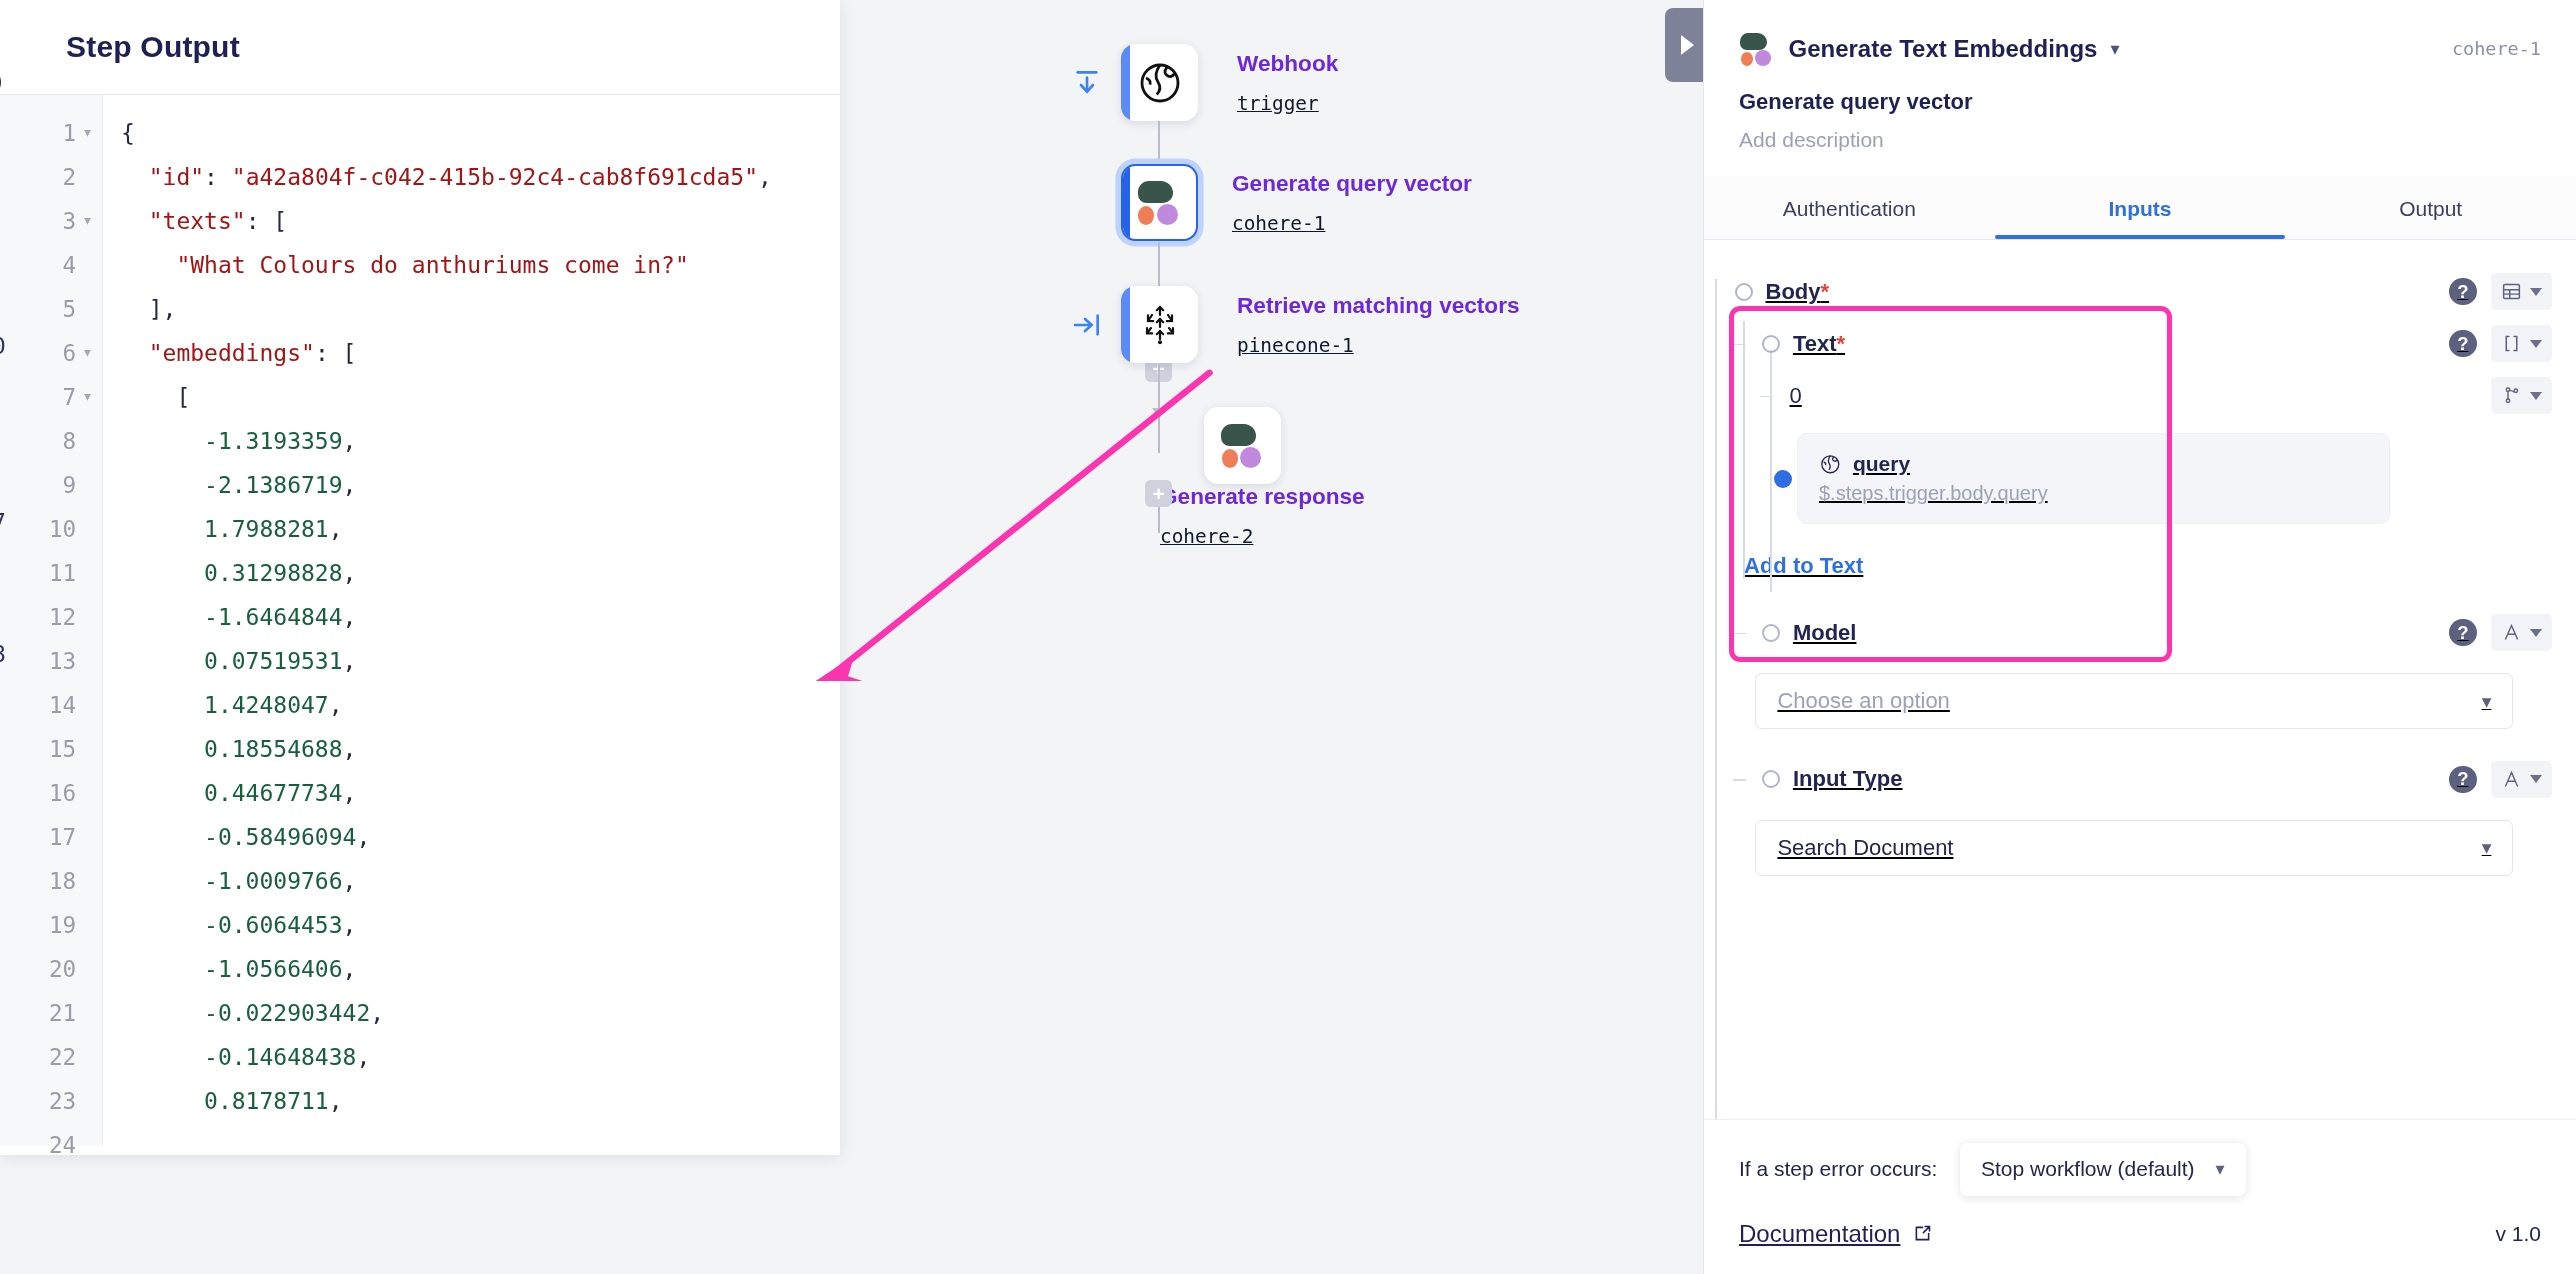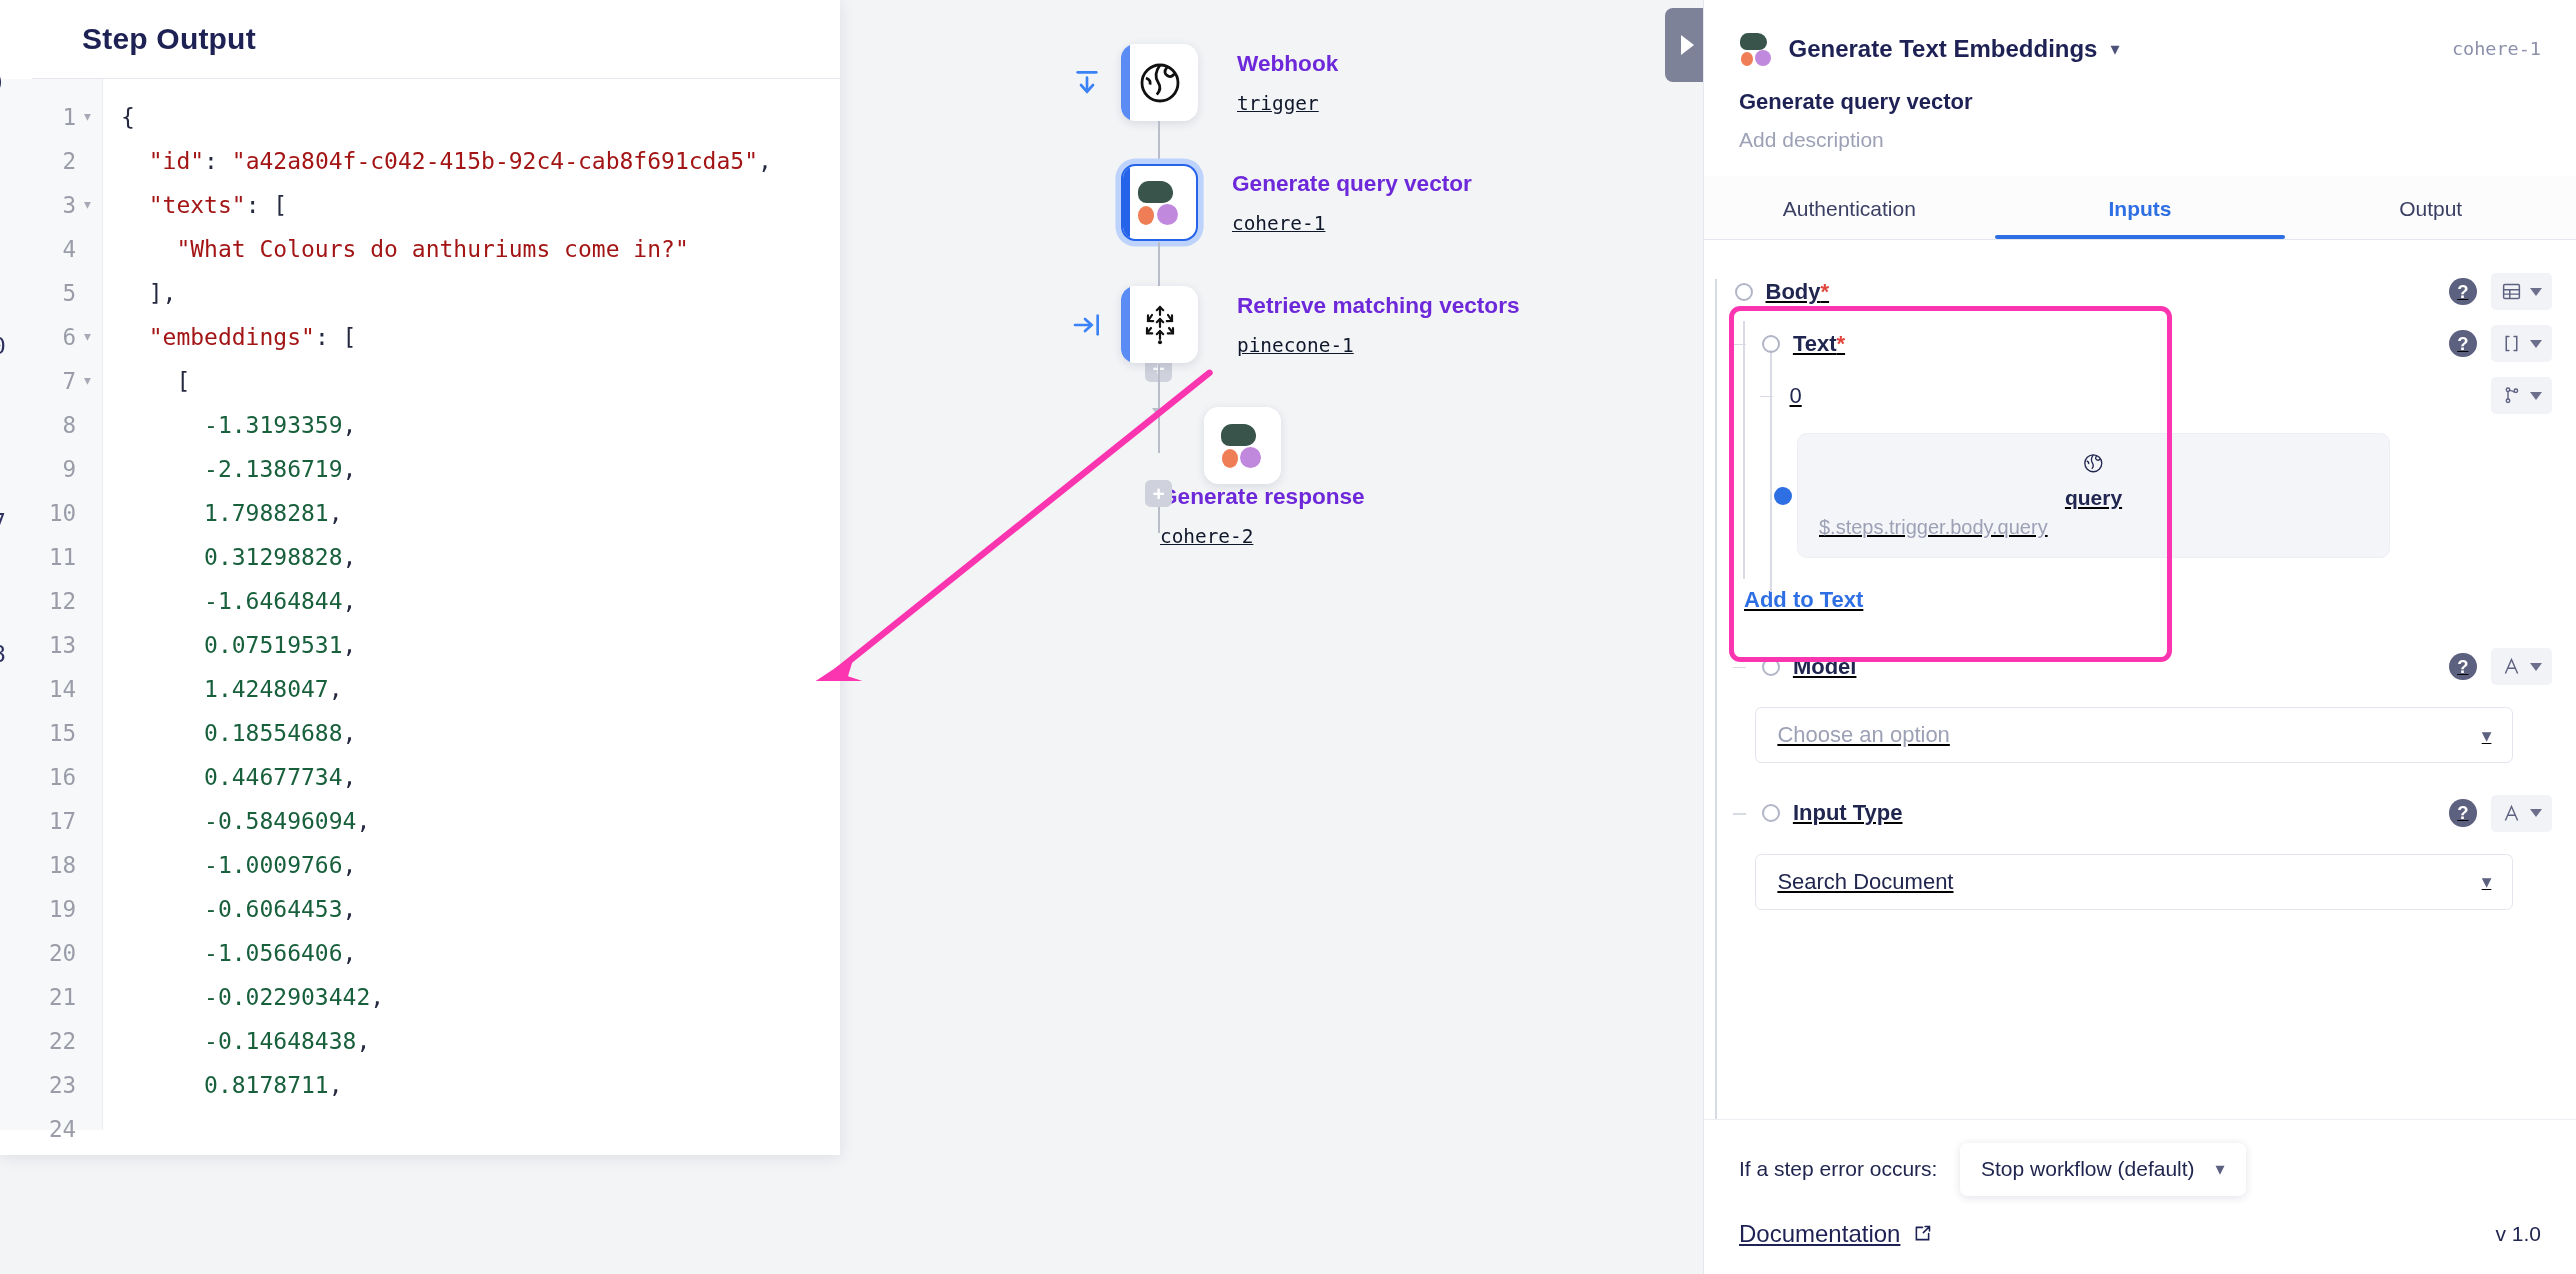--- a/index.html
+++ b/index.html
@@ -18,22 +18,22 @@
   }
 
   
   .step-output-panel {
     position: absolute; left: 0; top: 0; width: 840px; height: 1155px;
     background: #ffffff;
     box-shadow: 0 1.6px 14.5px rgba(20,25,60,.10);
     overflow: hidden;
   }
   .so-header {
-    height: 79px; border-bottom: 0.8px solid #e7e8ee;
-    display: flex; align-items: center; padding-left: 50px; margin-left: 32px;
+    height: 95px; border-bottom: 0.8px solid #e7e8ee;
+    display: flex; align-items: center; padding-left: 66px;
   }
   .so-title { font-size: 30px; color: #1d2154; font-weight: 700; letter-spacing: 0.2px; }
 
   .code-area { position: relative; height: 1051px; display: flex; background: #fff; }
   .gutter {
     width: 103px; background: #f7f8fa; flex: none;
     padding-top: 16px; text-align: right;
     border-right: 0.8px solid #ecedf1;
   }
   .gutter-row {
@@ -214,21 +214,21 @@
 
   .ref-card {
     margin: 11.3px 0 0 69px; background: #f4f5f8; border-radius: 9.7px;
     padding: 18px 21px; position: relative; width: 593px;
     border: 0.8px solid #eeeff3;
   }
   .ref-bullet {
     position: absolute; left: -24px; top: 50%; transform: translateY(-50%);
     width: 18px; height: 18px; border-radius: 50%; background: #2f6fe4;
   }
-  .ref-title { display: flex; align-items: center; gap: 11.3px; flex-direction: column; }
+  .ref-title { display: flex; align-items: flex-end; gap: 11.3px; }
   .ref-title .name { font-size: 21px; color: #20264f; font-weight: 700; }
   .ref-path {
     margin-top: 6.5px; font-size: 20px; color: #9da1b6;
   }
   .add-link {
     margin: 29px 0 0 16px; font-size: 22px; color: #2f6fe4; font-weight: 700; cursor: pointer;
   }
   .select-box {
     margin: 14.5px 0 0 27.4px; width: 758px; height: 56px; border: 0.8px solid #e3e4ec;
     border-radius: 6.5px; display: flex; align-items: center;

